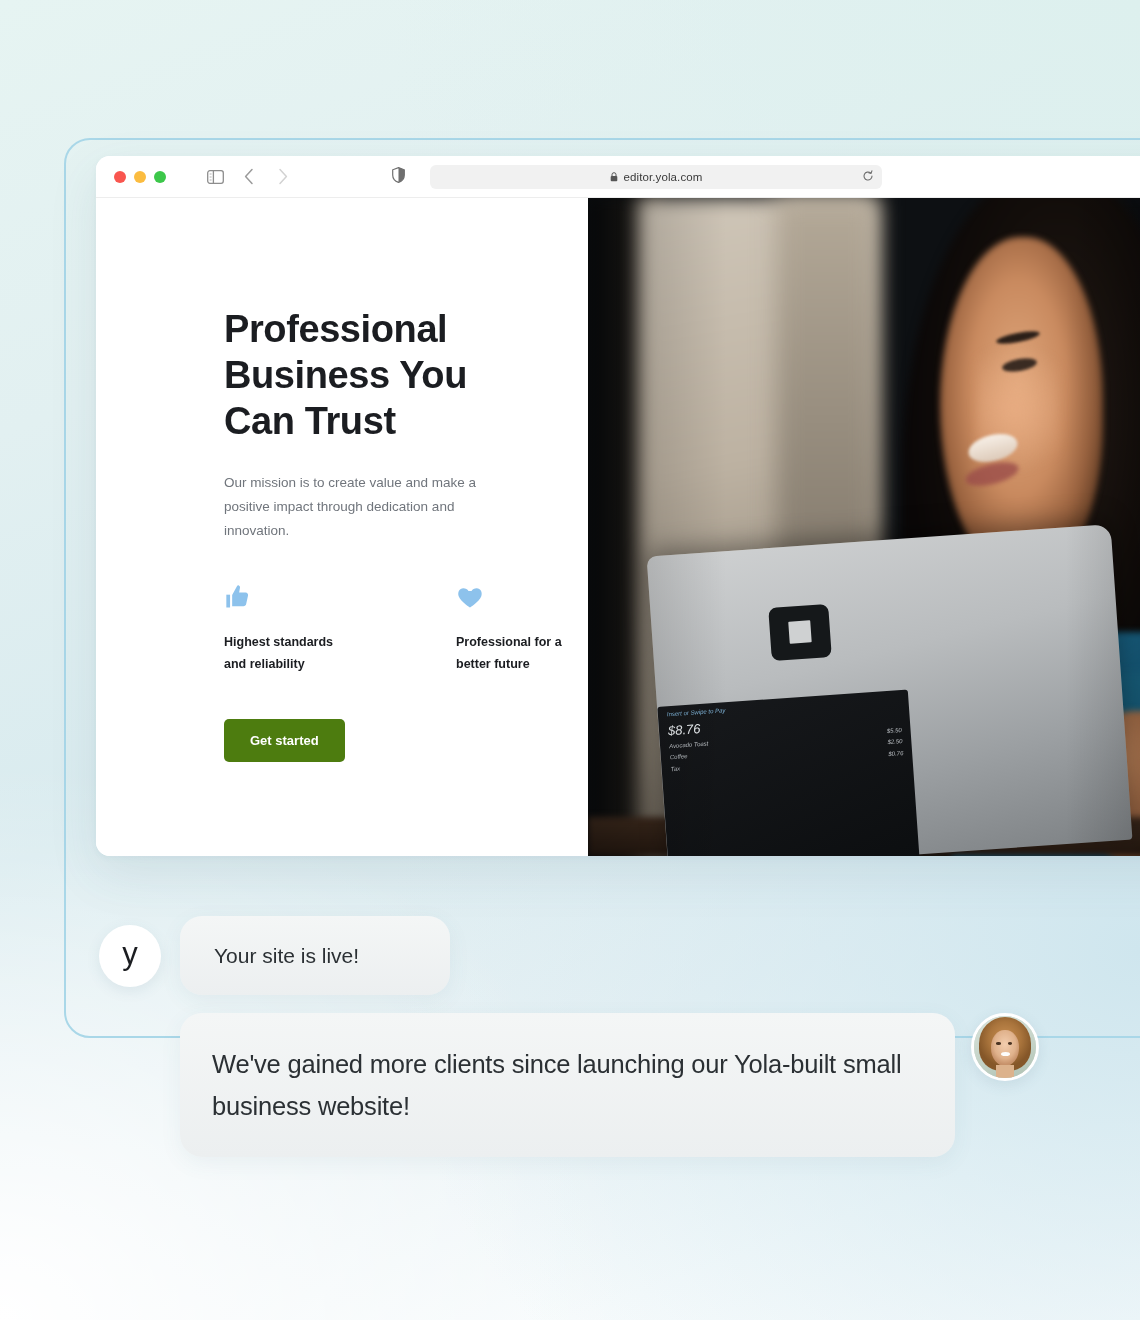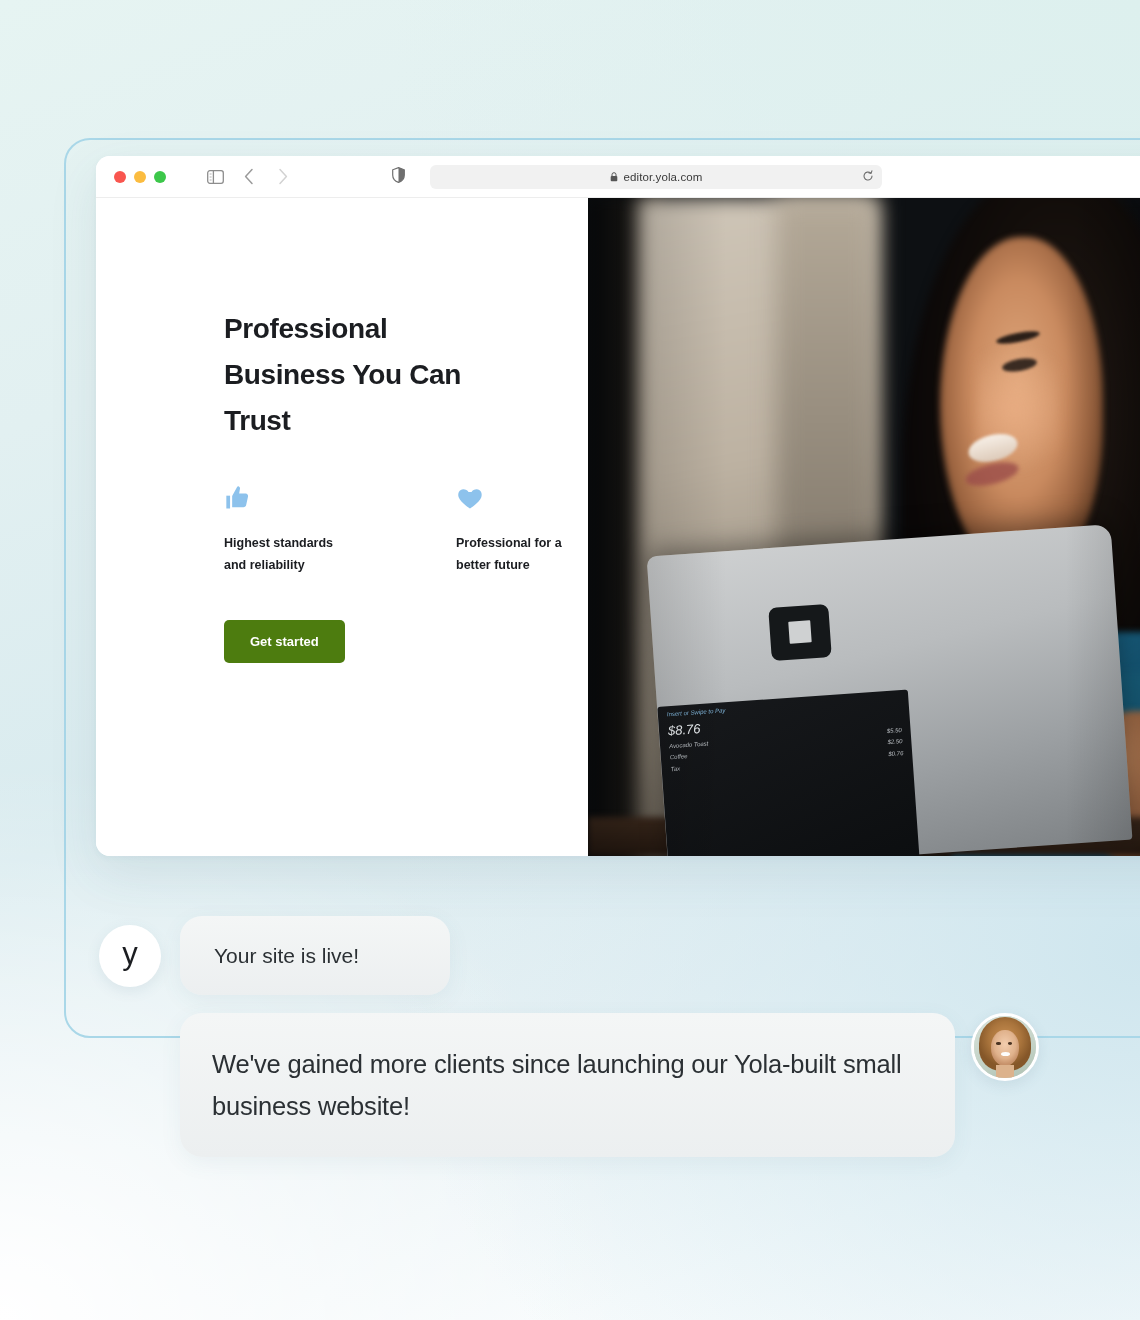--- a/index.html
+++ b/index.html
@@ -117,21 +117,21 @@
     height: 658px;
   }
 
   .hero-left {
     width: 492px;
     background: #ffffff;
     padding: 108px 0 0 128px;
   }
 
   .hero-title {
-    font-size: 28px;
+    font-size: 38px;
     line-height: 46px;
     font-weight: bold;
     color: #1b1d21;
     letter-spacing: -0.4px;
     max-width: 260px;
   }
 
   .hero-sub {
     margin-top: 27px;
     font-size: 13.5px;
@@ -495,20 +495,21 @@
           </svg>
         </span>
       </div>
     </div>
   </div>
 
   <div class="page">
 
     <div class="hero-left">
       <h1 class="hero-title">Professional Business You Can Trust</h1>
+      <p class="hero-sub">Our mission is to create value and make a positive impact through dedication and innovation.</p>
 
       <div class="features">
         <div class="feature">
           <span class="feature-icon">
             <svg width="28" height="28" viewBox="0 0 24 24" fill="currentColor">
               <path d="M2 10h3.2v11H2z"></path>
               <path d="M7 10.3l4.1-7.6c.3-.6 1-.9 1.6-.6.8.3 1.2 1.2 1 2L13 8.2h5.5c1.4 0 2.4 1.3 2.1 2.6l-1.6 7.3c-.2 1.1-1.2 1.9-2.3 1.9H7z"></path>
             </svg>
           </span>
           <div class="feature-label">Highest standards and reliability</div>

